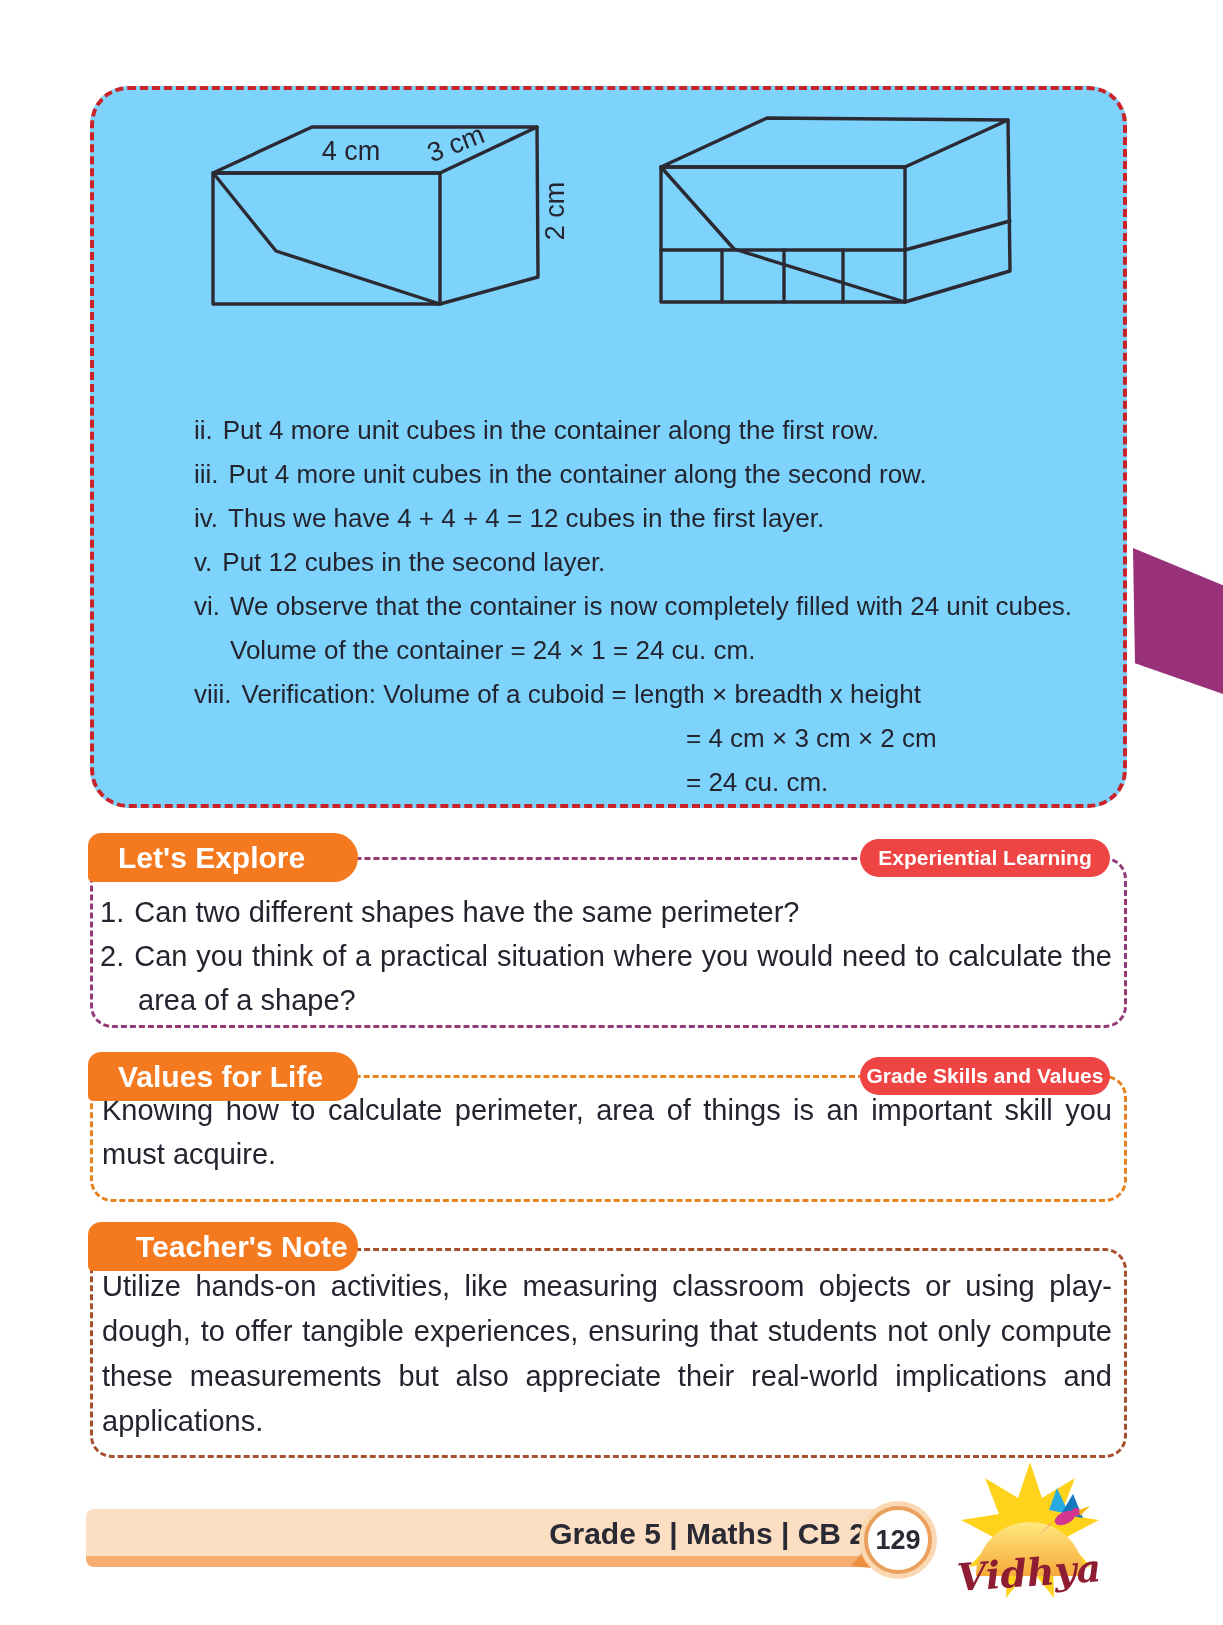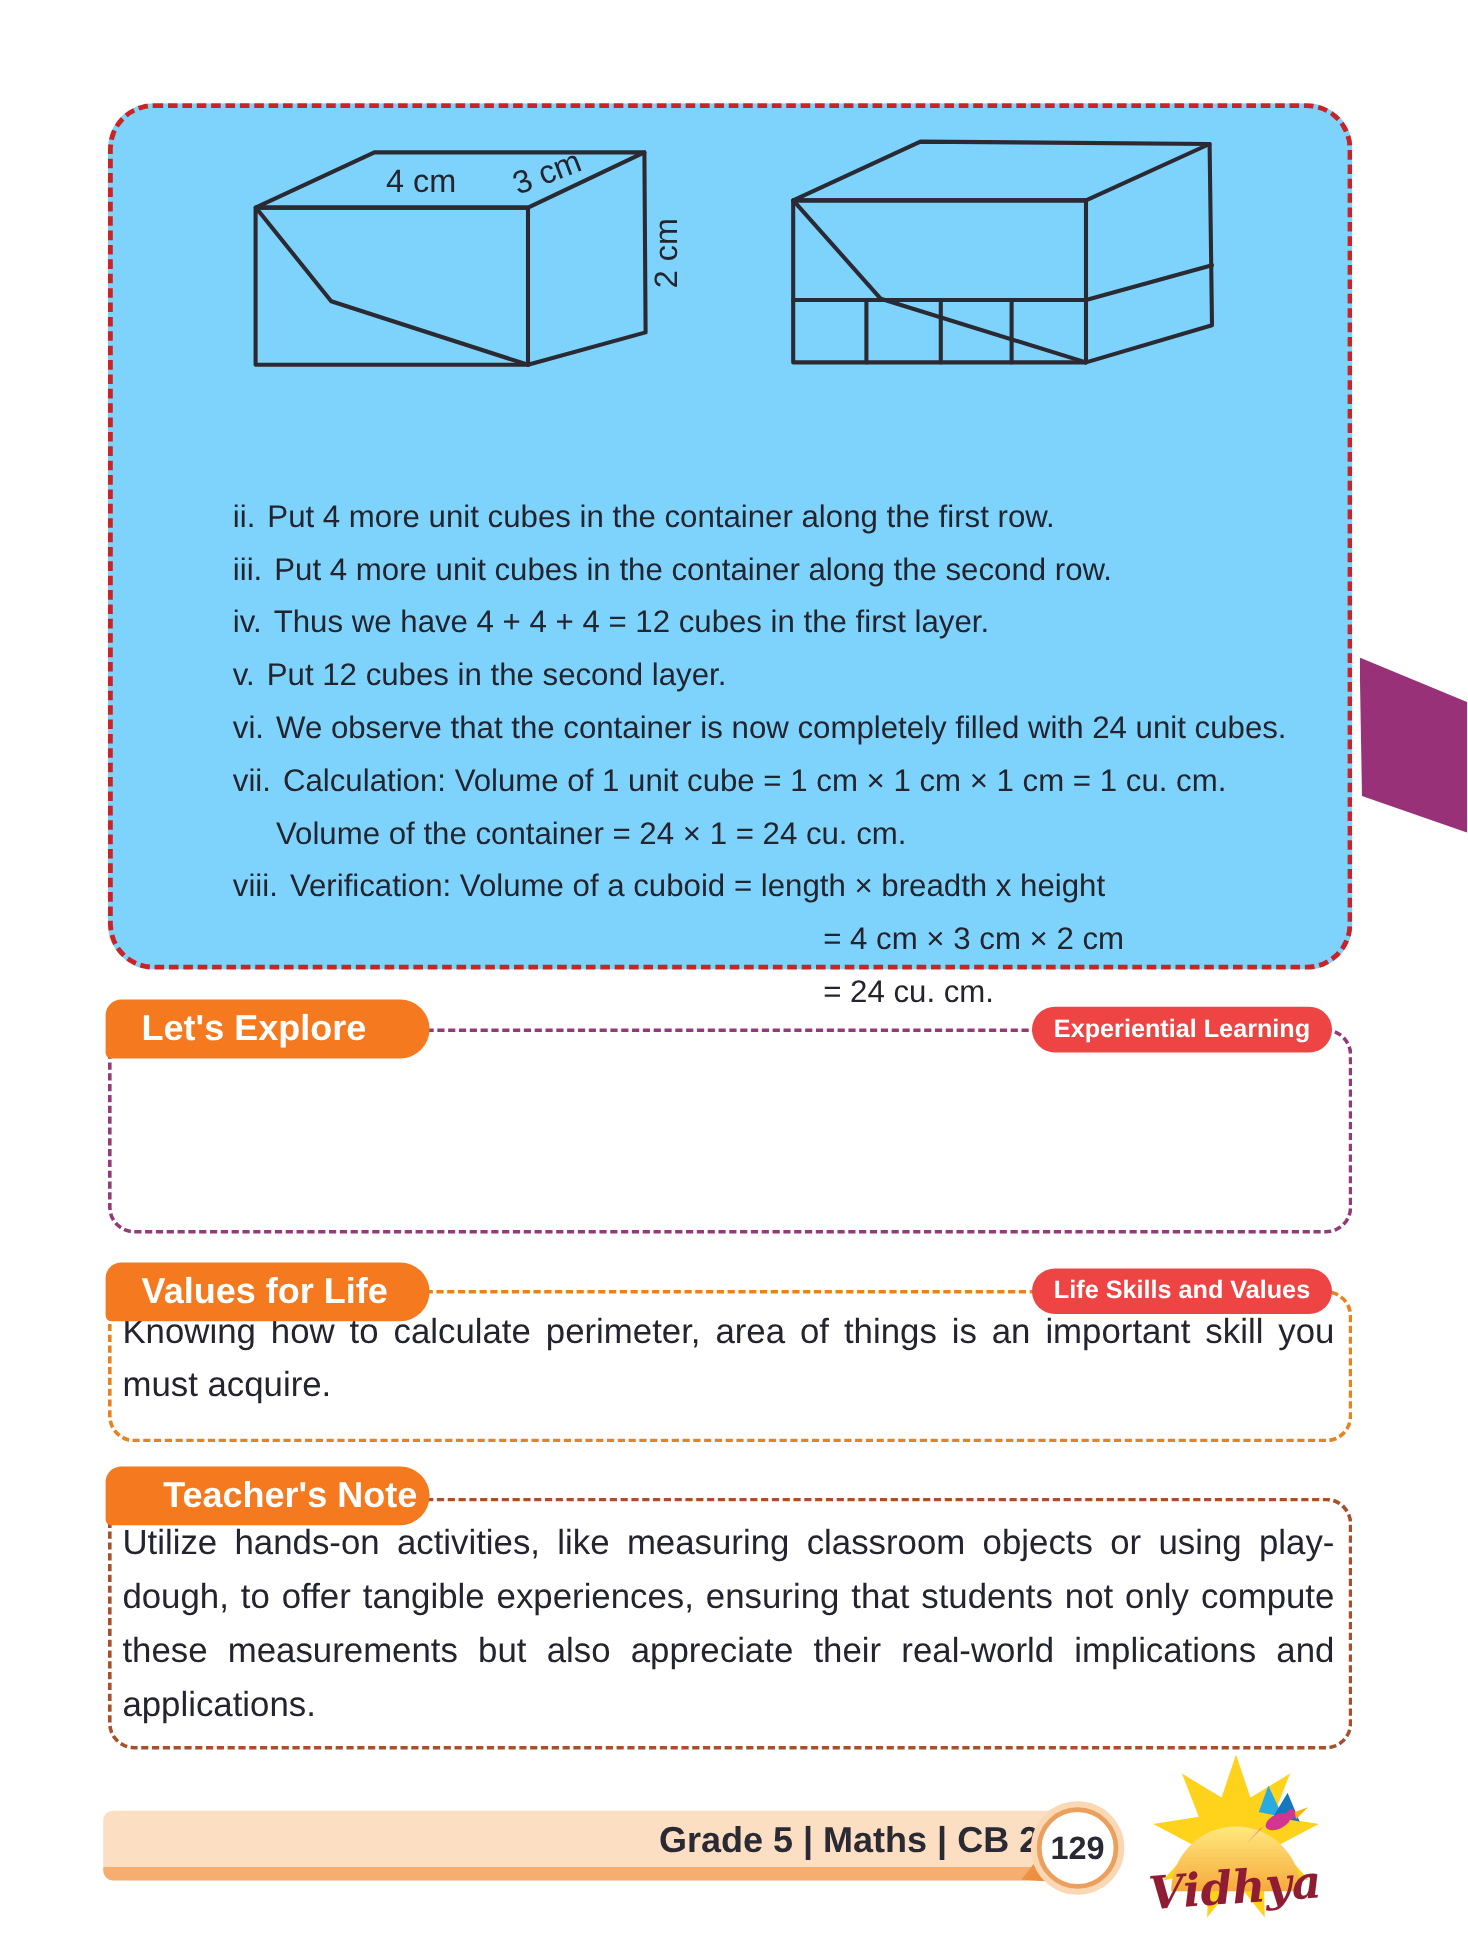--- a/index.html
+++ b/index.html
@@ -120,34 +120,37 @@
       <line x1="839" y1="246" x2="839" y2="298"></line>
       <polyline points="657,163 730,245 901,298"></polyline>
     </svg>
 
     <div class="steps">
       <div class="step"><span class="num">ii.</span><span>Put 4 more unit cubes in the container along the first row.</span></div>
       <div class="step"><span class="num">iii.</span><span>Put 4 more unit cubes in the container along the second row.</span></div>
       <div class="step"><span class="num">iv.</span><span>Thus we have 4 + 4 + 4 = 12 cubes in the first layer.</span></div>
       <div class="step"><span class="num">v.</span><span>Put 12 cubes in the second layer.</span></div>
       <div class="step justify"><span class="num">vi.</span><span>We observe that the container is now completely filled with 24 unit cubes.</span></div>
-      <div class="step"><span class="num">vii.</span><span>Calculation: Volume of 1 unit cube = 1 cm × 1 cm × 1 cm = 1 cu. cm.</span></div>
       <div class="subline">Volume of the container = 24 × 1 = 24 cu. cm.</div>
       <div class="step"><span class="num">viii.</span><span>Verification: Volume of a cuboid = length × breadth x height</span></div>
       <div class="eqline">= 4 cm × 3 cm × 2 cm</div>
       <div class="eqline">= 24 cu. cm.</div>
     </div>
   </div>
 
   <div class="title-badge explore-title">Let's Explore</div>
   <div class="side-badge explore-side">Experiential Learning</div>
   <div class="sec-box explore-box"></div>
+  <div class="sec-text explore-items">
+    <div class="explore-item"><span class="num">1.</span><span>Can two different shapes have the same perimeter?</span></div>
+    <div class="explore-item justify"><span class="num">2.</span><span>Can you think of a practical situation where you would need to calculate the area of a shape?</span></div>
+  </div>
 
   <div class="title-badge values-title">Values for Life</div>
-  <div class="side-badge values-side">Life Skills and Values</div>
+  <div class="side-badge values-side">Grade Skills and Values</div>
   <div class="sec-box values-box"></div>
   <div class="sec-text values-text">Knowing how to calculate perimeter, area of things is an important skill you must acquire.</div>
 
   <div class="title-badge teacher-title">Teacher's Note</div>
   <div class="sec-box teacher-box"></div>
   <div class="sec-text teacher-text">Utilize hands-on activities, like measuring classroom objects or using play-dough, to offer tangible experiences, ensuring that students not only compute these measurements but also appreciate their real-world implications and applications.</div>
 
   <div class="bookmark"></div>
 
   <div class="footer-bar"></div>

